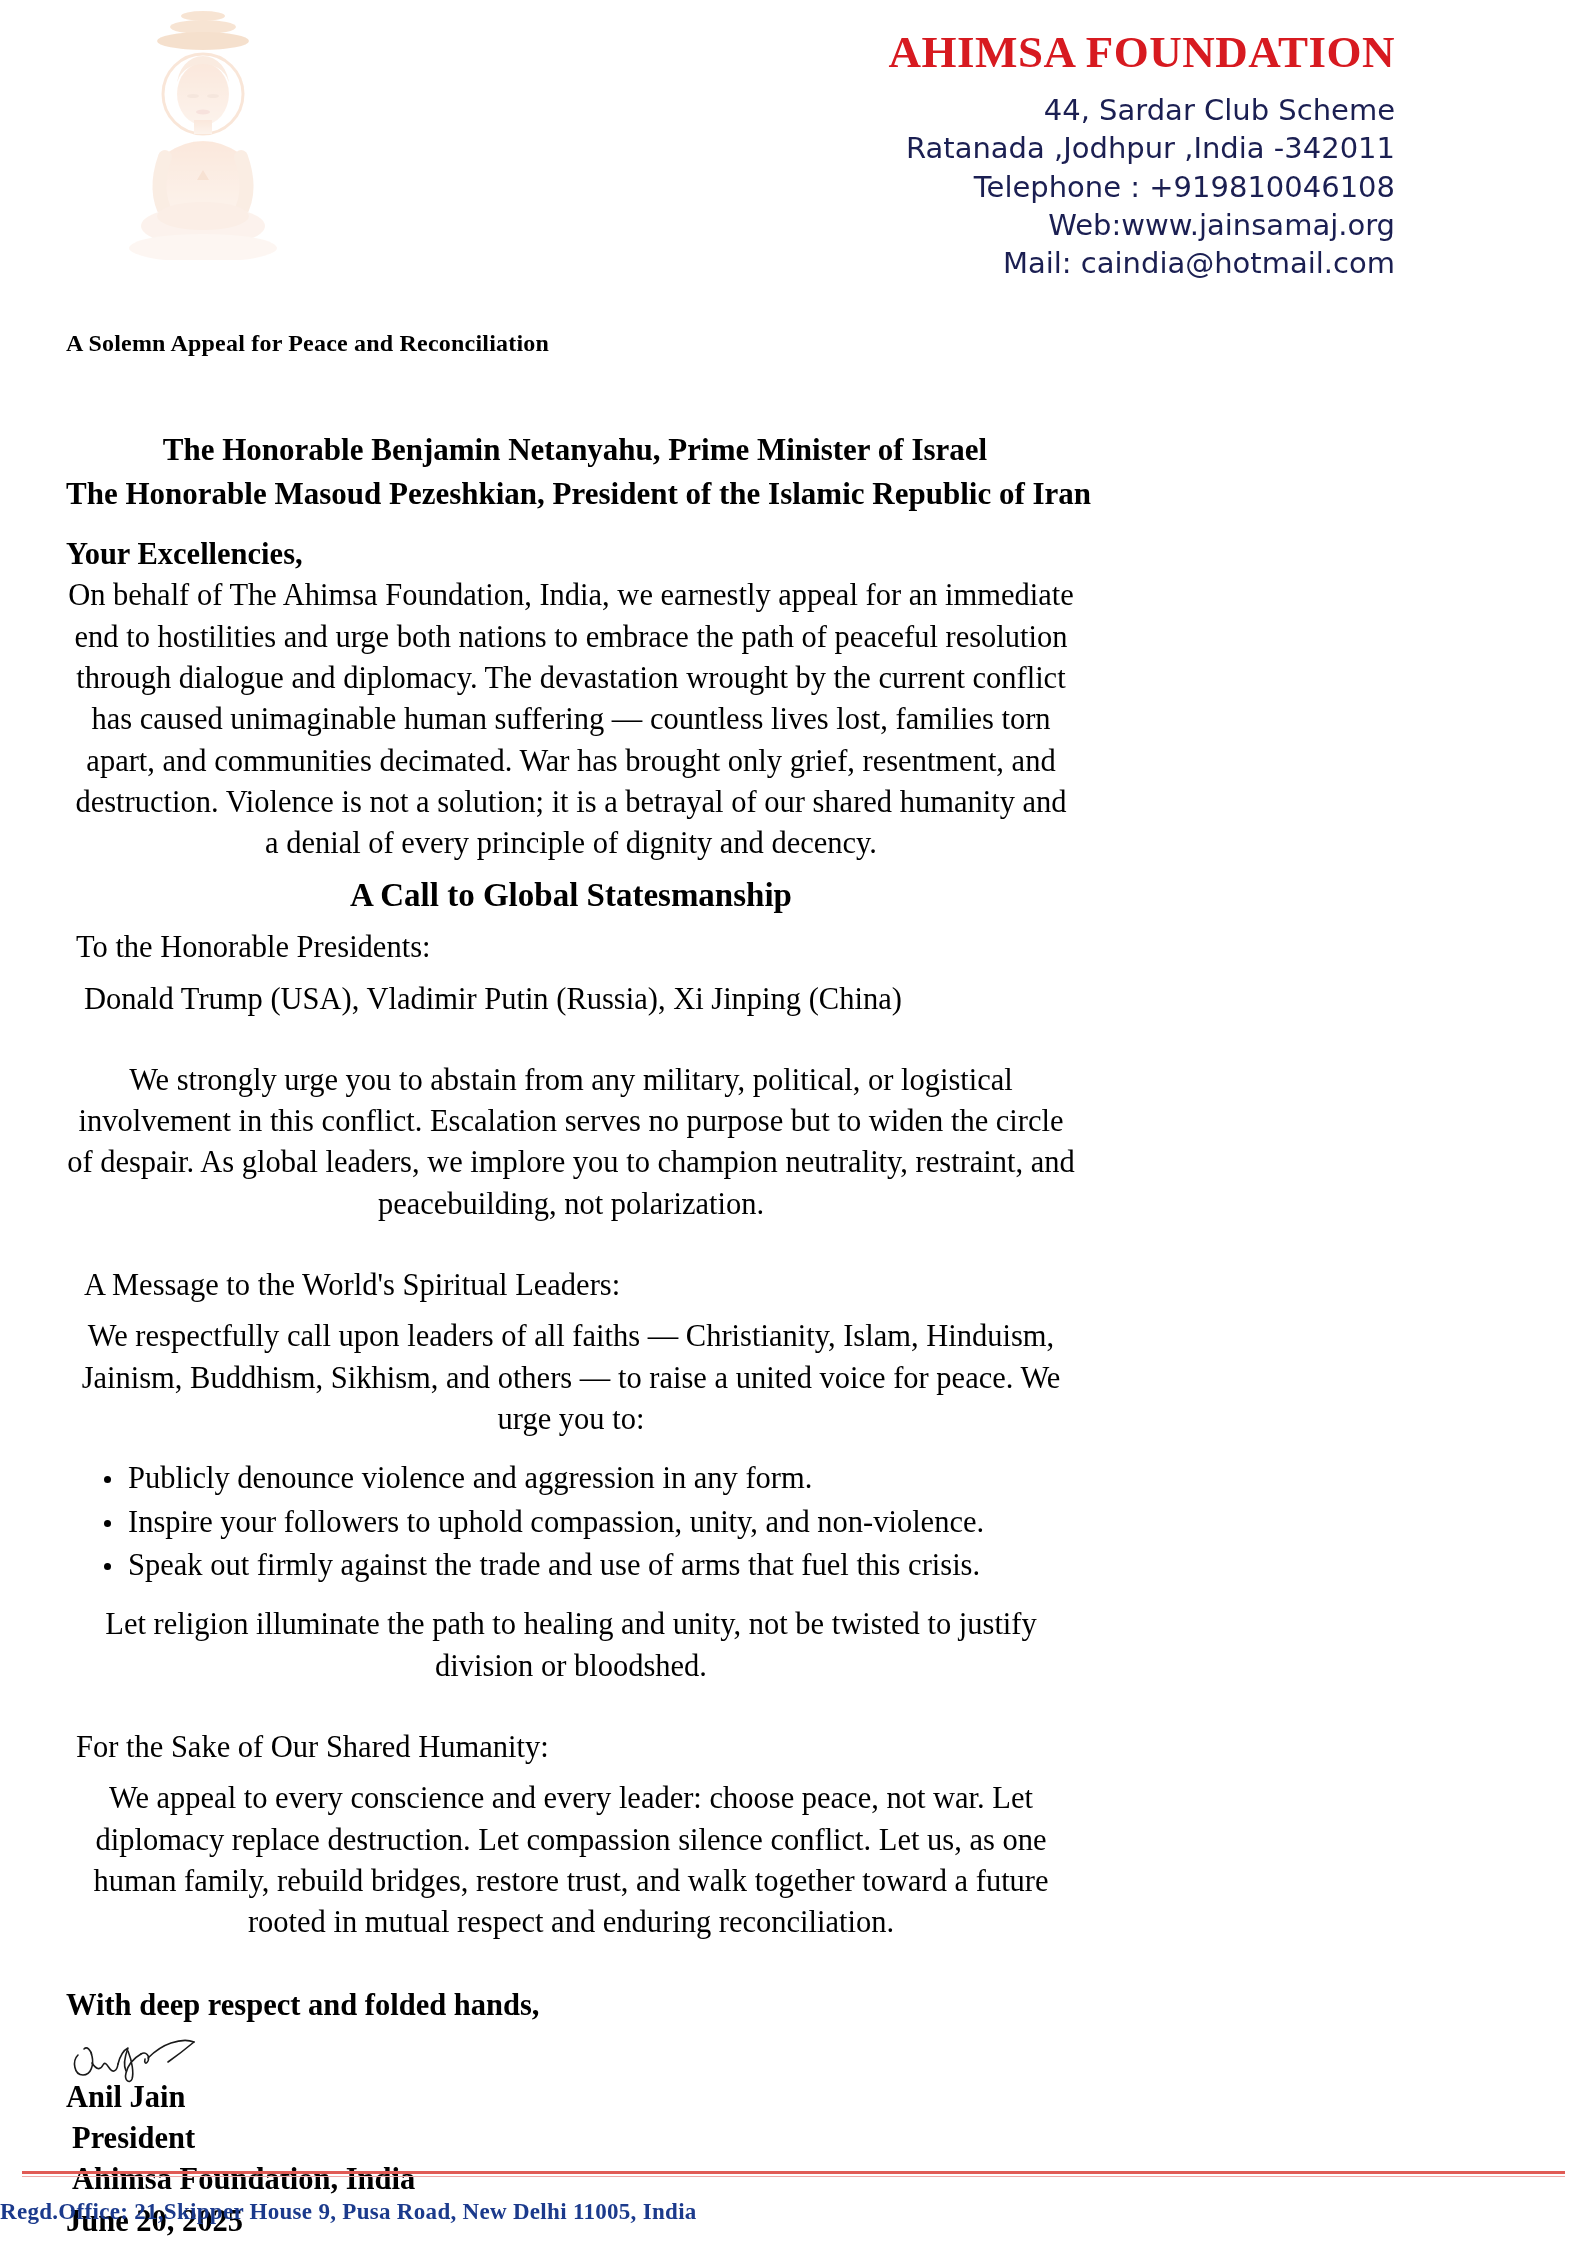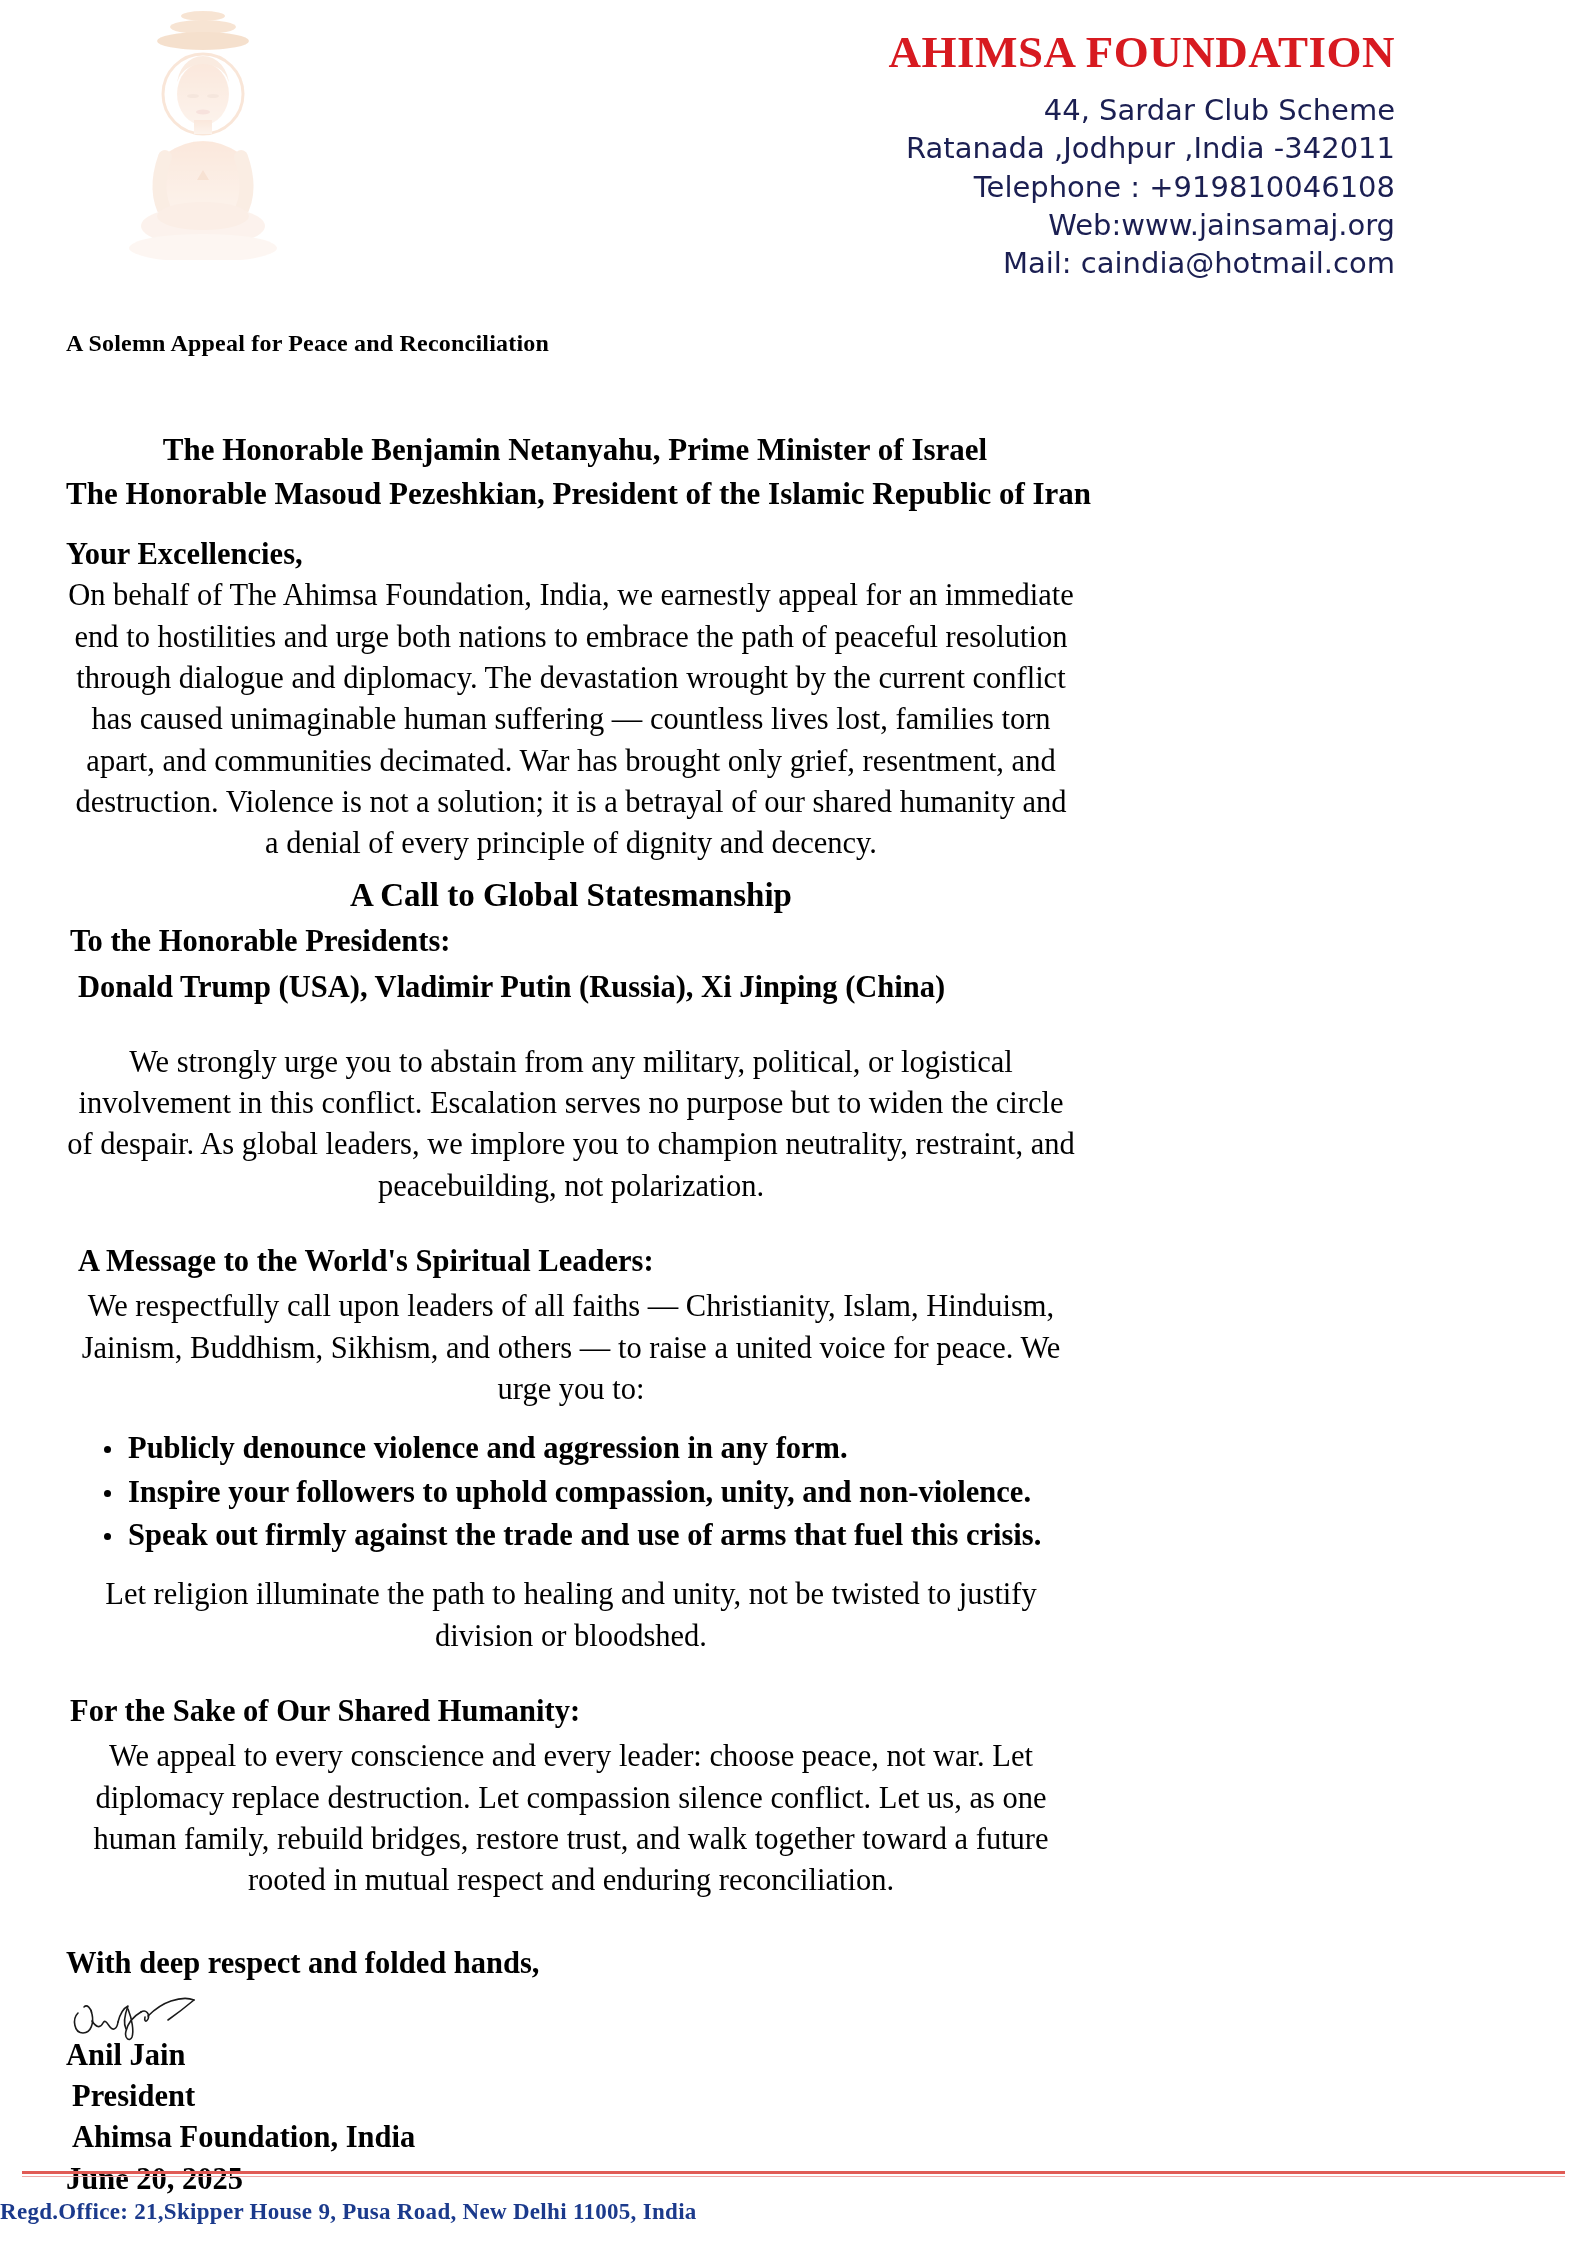--- a/index.html
+++ b/index.html
@@ -105,29 +105,28 @@
   }
 
   .section-head {
     text-align: center;
     font-weight: bold;
     font-size: 33px;
     margin-top: 8px;
     margin-bottom: 4px;
   }
 
-  .plain-line { margin: 4px; font-weight: bold; }
+  .plain-line { margin: 10px; }
   .indent-1 { padding-left: 8px; }
   .blank { height: 30px; }
 
   ul.appeal-list {
     margin: 18px 0 18px 0;
     padding-left: 34px;
     list-style: none;
-    font-weight: bold;
   }
   ul.appeal-list li {
     position: relative;
     padding-left: 28px;
     margin-bottom: 2px;
   }
   ul.appeal-list li::before {
     content: "";
     position: absolute;
     left: 4px;

